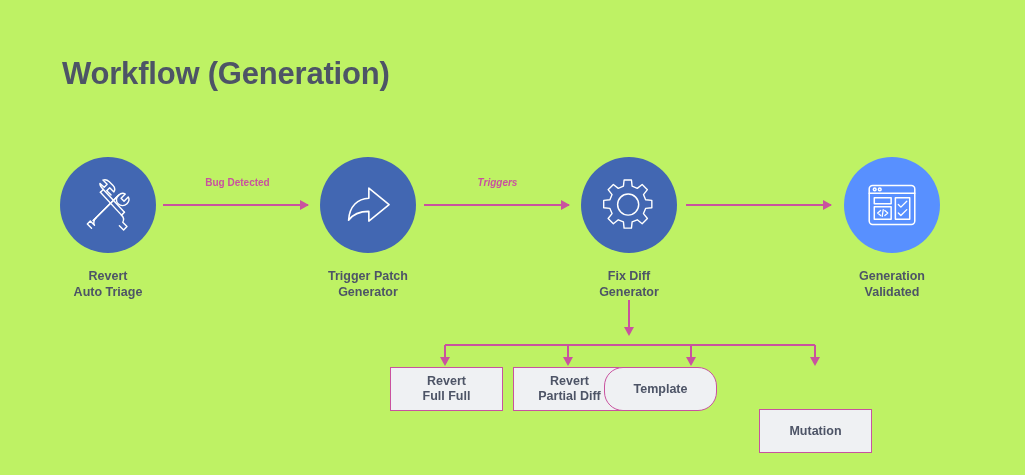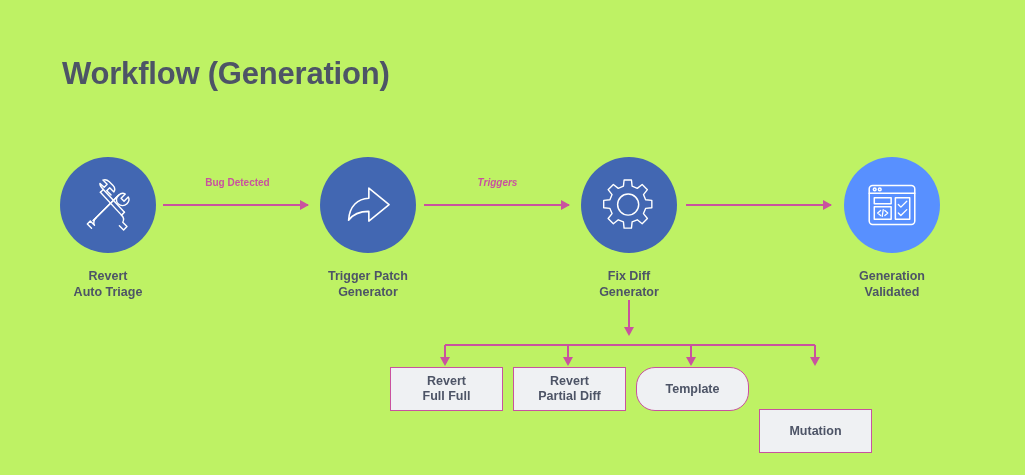--- a/index.html
+++ b/index.html
@@ -252,21 +252,21 @@
     </div>
   </div>
 
   <div class="opt-box" style="left:513px; top:367px; width:111px;">
     <div class="opt-label">
       <span>Revert</span>
       <span class="l2">Partial Diff</span>
     </div>
   </div>
 
-  <div class="opt-box" style="left:636px; top:367px; width:111px;border-radius:19px;">
+  <div class="opt-box" style="left:604px; top:367px; width:111px;border-radius:19px;">
     <div class="opt-label">
       <span>Template</span>
     </div>
   </div>
 
   <div class="opt-box" style="left:759px; top:367px; width:111px;margin-top:42px;">
     <div class="opt-label">
       <span>Mutation</span>
     </div>
   </div>

